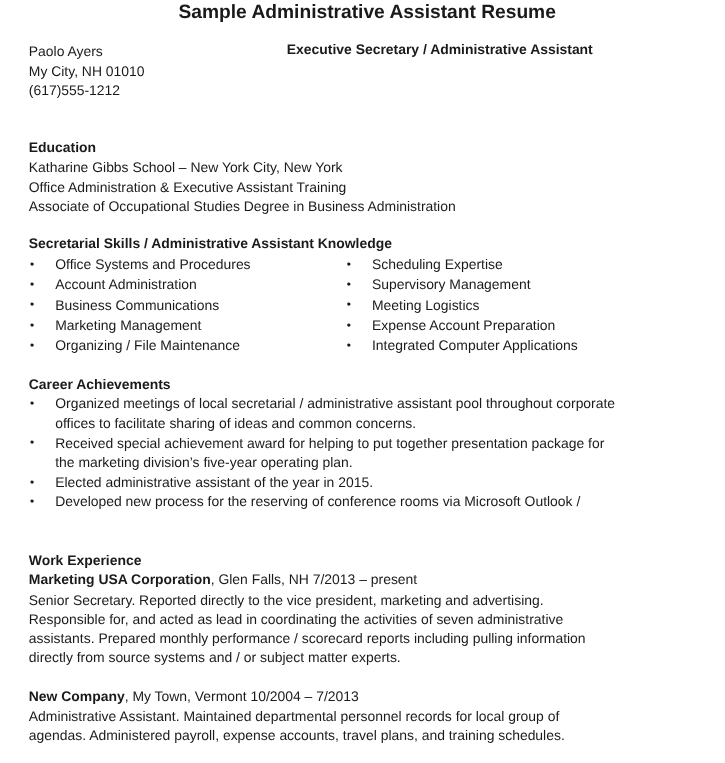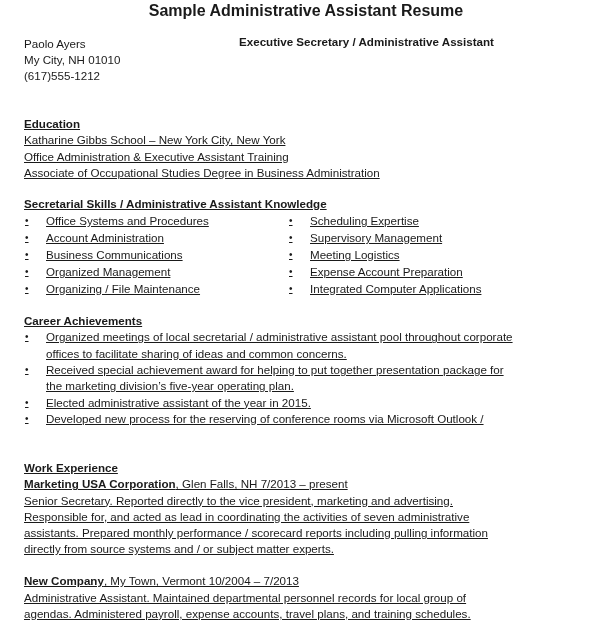--- a/index.html
+++ b/index.html
@@ -41,21 +41,20 @@
     .objective {
       position: absolute;
       left: 215px;
       top: 34px;
       font-weight: bold;
     }
     .section {
       position: absolute;
       left: 0;
       width: 570px;
-      text-decoration: underline;
     }
     .section-heading {
       font-weight: bold;
       height: 16.4px;
     }
     .line { height: 16.2px; white-space: nowrap; }
     .skills {
       display: flex;
       margin-top: 1px;
     }
@@ -111,21 +110,21 @@
         <div class="bullet-item">
           <span class="bullet">•</span>
           <span class="bullet-text">Account Administration</span>
         </div>
         <div class="bullet-item">
           <span class="bullet">•</span>
           <span class="bullet-text">Business Communications</span>
         </div>
         <div class="bullet-item">
           <span class="bullet">•</span>
-          <span class="bullet-text">Organized Management</span>
+          <span class="bullet-text">Marketing Management</span>
         </div>
         <div class="bullet-item">
           <span class="bullet">•</span>
           <span class="bullet-text">Organizing / File Maintenance</span>
         </div>
       </div>
       <div class="skills-col">
         <div class="bullet-item">
           <span class="bullet">•</span>
           <span class="bullet-text">Scheduling Expertise</span>

